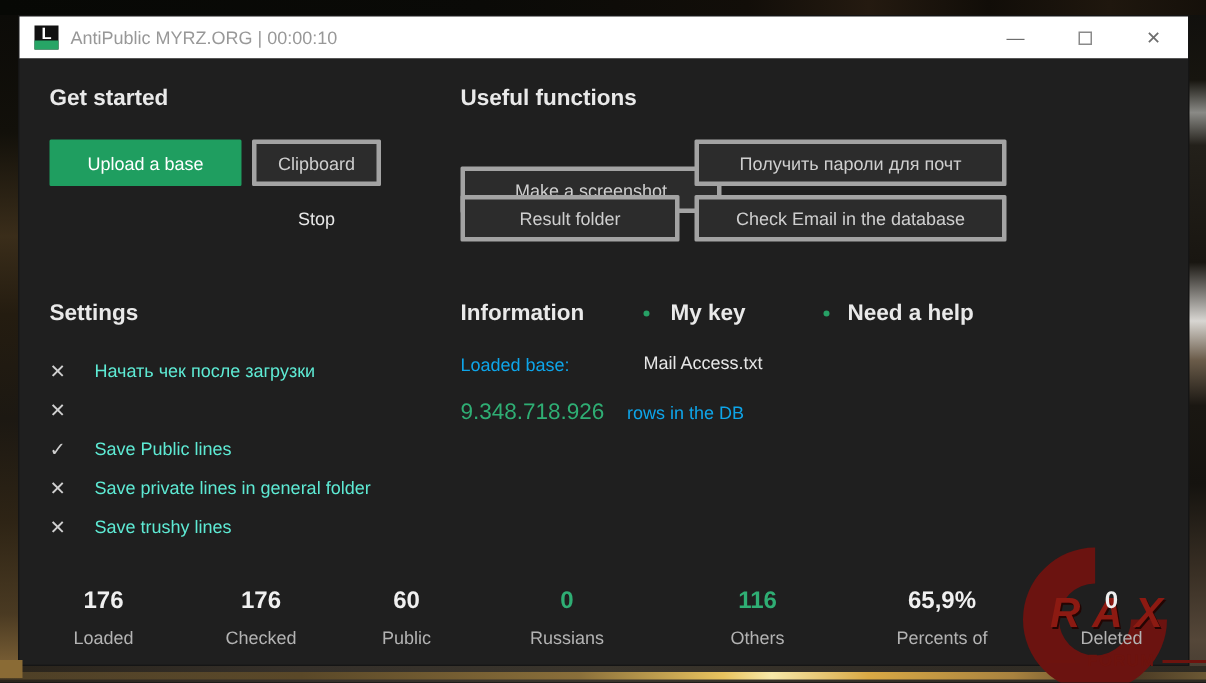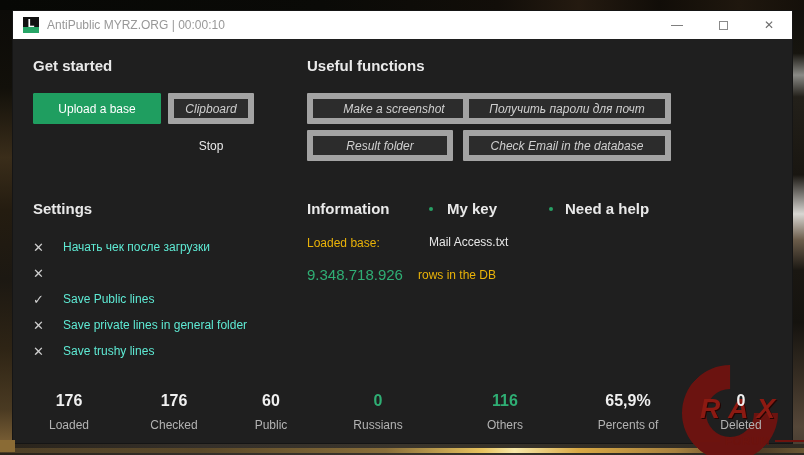--- a/index.html
+++ b/index.html
@@ -38,31 +38,31 @@
     color:#6e6e6e; font-size:12px; }
   .max-box { width:9px; height:9px; border:1px solid #8a8a8a; }
 
   .content { position:absolute; left:0; top:28px; right:0; bottom:0; background:#1f1f1f; }
 
   h2.sec { position:absolute; font-size:15px; font-weight:bold; color:#e9e9e9; }
 
   .btn { position:absolute; height:31px; display:flex; align-items:center; justify-content:center;
     font-size:12px; border-radius:1px; cursor:default; }
   .btn-green { background:#1f9e60; color:#ffffff; border:1px solid #1f9e60; }
-  .btn-dark  { background:#2c2c2c; color:#cfcfcf; border:6px solid #a3a3a3;font-style:italic; }
+  .btn-dark  { background:#2c2c2c; color:#cfcfcf; border:3px solid #a3a3a3; }
   .btn-flat  { background:transparent; color:#e8e8e8; border:none; }
 
   .chk-row { position:absolute; left:20px; height:26px; display:flex; align-items:center; }
   .chk-mark { width:16px; color:#d0d0d0; font-size:13px; }
   .chk-label { margin-left:14px; color:#5eead4; font-size:12px; }
 
   .green-dot { position:absolute; width:4px; height:4px; border-radius:50%; background:#27a065; }
 
   .info-line { position:absolute; font-size:12px; }
-  .gray { color:#eab308; }
+  .gray { color:#0ea5e9; }
   .white { color:#e6e6e6; }
   .db-count { position:absolute; font-size:15px; font-weight:normal; color:#2fae74; }
 
   .stats { position:absolute; left:0; top:352px; width:100%; height:60px; z-index:7; }
   .stat { position:absolute; transform:translateX(-50%); text-align:center; }
   .stat .num { font-size:16px; font-weight:bold; color:#f0f0f0; line-height:20px; }
   .stat.green .num { color:#2fae74; }
   .stat .lbl { margin-top:7px; font-size:12px; color:#b3b3b3; }
 
   
@@ -110,21 +110,21 @@
   </div>
 
   <div class="content">
 
     <h2 class="sec" style="left:20px; top:18px;">Get started</h2>
     <div class="btn btn-green" style="left:20px; top:54px; width:128px;">Upload a base</div>
     <div class="btn btn-dark" style="left:155px; top:54px; width:86px;">Clipboard</div>
     <div class="btn btn-flat" style="left:155px; top:91px; width:86px;">Stop</div>
 
     <h2 class="sec" style="left:294px; top:18px;">Useful functions</h2>
-    <div class="btn btn-dark" style="left:294px; top:54px; width:174px;">Make a screenshot</div>
+    <div class="btn btn-dark" style="left:294px; top:72px; width:174px;">Make a screenshot</div>
     <div class="btn btn-dark" style="left:294px; top:91px; width:146px;">Result folder</div>
     <div class="btn btn-dark" style="left:450px; top:54px; width:208px;">Получить пароли для почт</div>
     <div class="btn btn-dark" style="left:450px; top:91px; width:208px;">Check Email in the database</div>
 
     <h2 class="sec" style="left:20px; top:161px;">Settings</h2>
     <div class="chk-row" style="top:195px;">
       <span class="chk-mark">✕</span>
       <span class="chk-label">Начать чек после загрузки</span>
     </div>
     <div class="chk-row" style="top:221px;">

